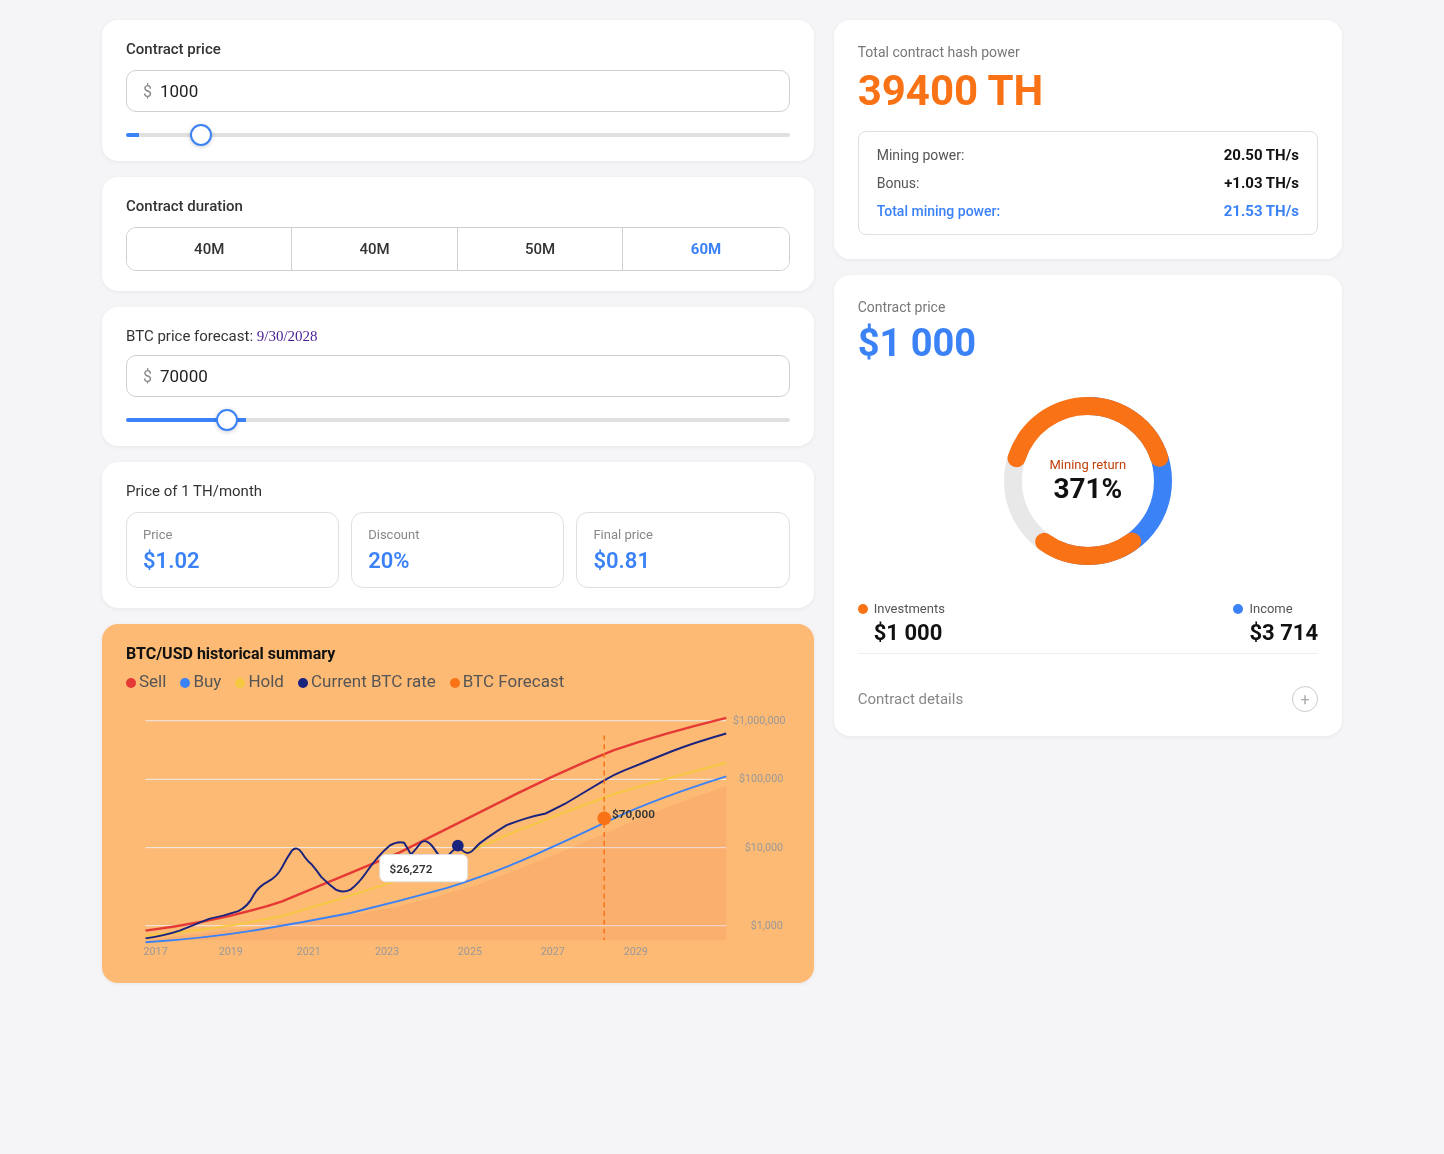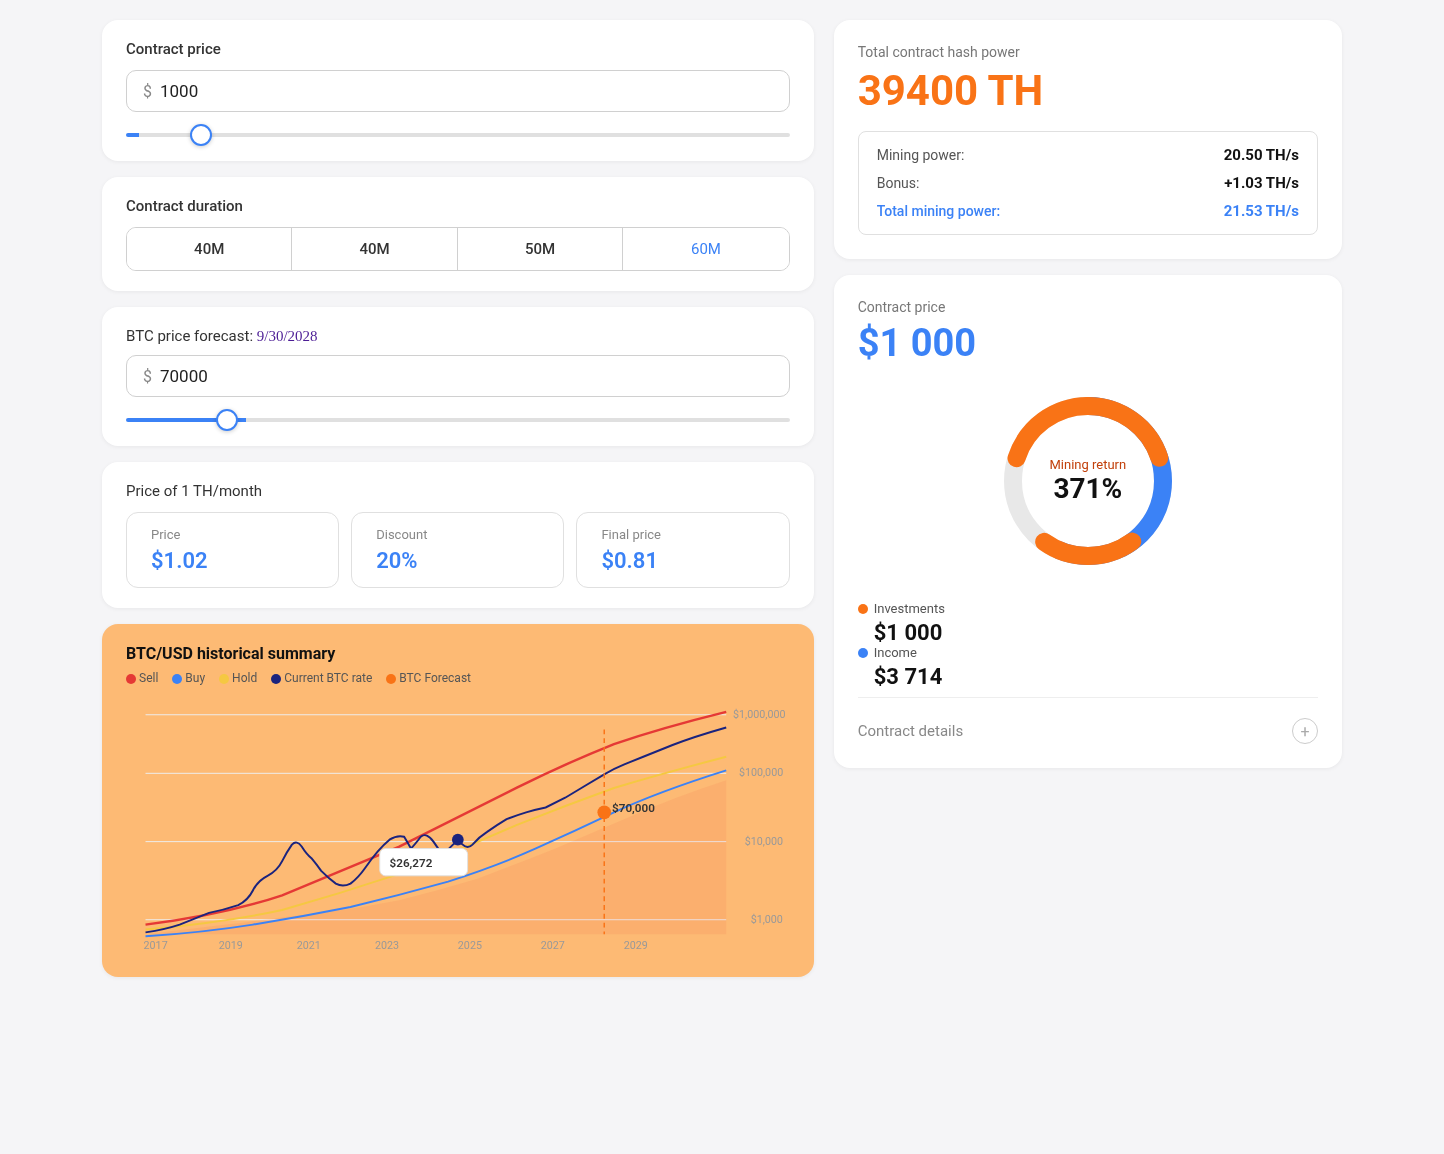--- a/index.html
+++ b/index.html
@@ -91,21 +91,21 @@
       padding: 12px 0;
       text-align: center;
       font-size: 15px;
       font-weight: 500;
       color: #333;
       cursor: pointer;
       border-right: 1.5px solid #d0d0d0;
       background: #fff;
     }
     .duration-btn:last-child { border-right: none; }
-    .duration-btn.active { color: #3b82f6; font-weight: 400; }
+    .duration-btn.active { color: #3b82f6; font-weight: 700; }
     .btc-forecast-label {
       font-size: 15px;
       color: #333;
       margin-bottom: 10px;
     }
     .btc-forecast-label a {
       color: #4c1d95;
       text-decoration: none;
       font-weight: 500;
       font-family: Liberation Serif, serif;
@@ -116,21 +116,21 @@
       margin-bottom: 12px;
     }
     .th-grid {
       display: grid;
       grid-template-columns: 1fr 1fr 1fr;
       gap: 12px;
     }
     .th-cell {
       border: 1.5px solid #e0e0e0;
       border-radius: 12px;
-      padding: 14px 24px;
+      padding: 14px 16px;
     }
     .th-cell-label {
       font-size: 13px;
       color: #888;
       margin-bottom: 6px;
     }
     .th-cell-value {
       font-size: 22px;
       font-weight: 600;
       color: #3b82f6;
@@ -144,21 +144,21 @@
     }
     .chart-title {
       font-size: 16px;
       font-weight: 700;
       color: #111;
       margin-bottom: 8px;
     }
     .chart-legend {
       display: flex;
       gap: 14px;
-      font-size: 12px;
+      font-size: 17px;
       color: #555;
       margin-bottom: 12px;
       flex-wrap: wrap;
     }
     .legend-dot {
       width: 10px;
       height: 10px;
       border-radius: 50%;
       display: inline-block;
       margin-right: 3px;
@@ -240,21 +240,20 @@
     .donut-center-value {
       font-size: 28px;
       font-weight: 700;
       color: #111;
     }
     .invest-income-row {
       display: flex;
       justify-content: space-between;
       align-items: flex-start;
       margin-top: 4px;
-      flex-direction: column;
     }
     .invest-income-item {
       display: flex;
       flex-direction: column;
       gap: 4px;
     }
     .ii-label {
       display: flex;
       align-items: center;
       gap: 6px;
@@ -269,21 +268,21 @@
     .ii-value {
       font-size: 22px;
       font-weight: 700;
       color: #111;
       padding-left: 16px;
     }
     .contract-details-row {
       display: flex;
       justify-content: space-between;
       align-items: center;
-      padding-top: 20px;
+      padding-top: 32px;
       border-top: 1px solid #eee;
       margin-top: 8px;
     }
     .cd-label {
       font-size: 15px;
       color: #888;
     }
     .cd-icon {
       width: 26px;
       height: 26px;

